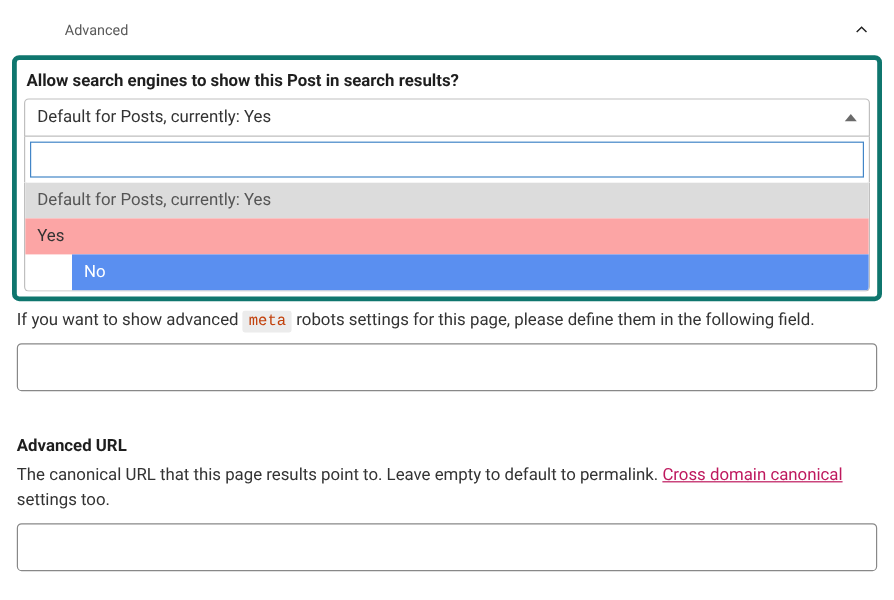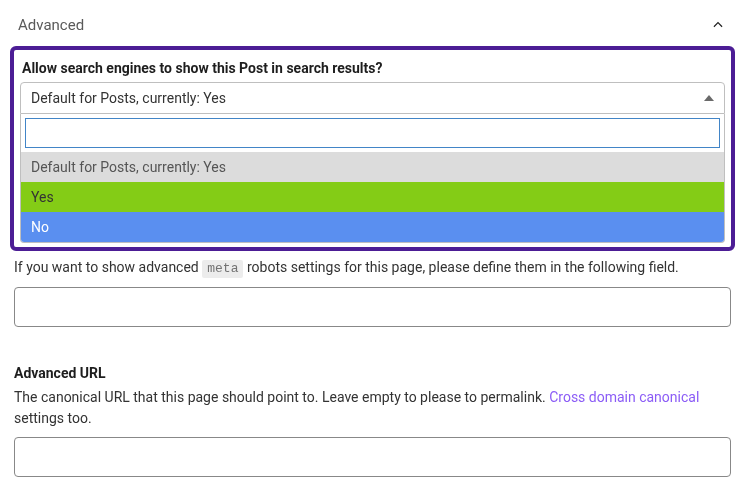--- a/index.html
+++ b/index.html
@@ -10,31 +10,32 @@
     background: #fff;
     padding: 10px;
     width: 745px;
   }
   .panel-header {
     display: flex;
     align-items: center;
     justify-content: space-between;
     padding: 6px 8px 10px 8px;
     color: #5a5a5a;
-    font-size: 15px;
+    font-size: 12px;
+    margin-left: 36px;
   }
   .chevron-up {
     width: 18px; height: 18px;
     display: flex; align-items: center; justify-content: center;
     cursor: pointer;
   }
   .chevron-up svg { width: 14px; height: 14px; stroke: #1e1e1e; stroke-width: 2; fill: none; }
 
   .highlight-box {
-    border: 4px solid #4c1d95;
+    border: 4px solid #0f766e;
     border-radius: 6px;
     padding: 10px 4px 4px 4px;
     margin: 2px 0 6px 0;
   }
   .section-label {
     font-weight: 700;
     font-size: 14px;
     color: #1e1e1e;
     margin: 0 4px 6px 4px;
     display: block;
@@ -83,63 +84,65 @@
     border-left: 1px solid #bfbfbf;
     border-right: 1px solid #bfbfbf;
     border-bottom: 1px solid #bfbfbf;
     border-radius: 0 0 4px 4px;
     overflow: hidden;
   }
   .option-item {
     padding: 7px 10px;
     font-size: 14px;
     cursor: pointer;
-    background: #84cc16;
+    background: #fca5a5;
     color: #333;
   }
   .option-disabled {
     background: #dcdcdc;
     color: #555;
   }
   .option-selected {
     background: #5a8ff0;
     color: #fff;
+    margin-left: 39px;
   }
 
   .desc-text {
     color: #333;
     font-size: 14px;
     line-height: 1.5;
     margin: 6px 4px 8px 4px;
   }
   code.inline {
     font-family: "SFMono-Regular", Consolas, "Liberation Mono", Menlo, monospace;
     background: #ececec;
     padding: 1px 5px 2px 5px;
     border-radius: 2px;
     font-size: 13px;
-    color: #737373;
+    color: #c2410c;
   }
 
   .text-input {
     width: calc(100% - 8px);
     margin: 0 4px;
     height: 40px;
     border: 1px solid #888;
     border-radius: 4px;
     padding: 6px 10px;
     font-size: 14px;
     outline: none;
     background: #fff;
   }
 
   .section-gap { height: 38px; }
 
   a.link {
-    color: #8b5cf6;
+    color: #be185d;
+    text-decoration: underline;
     cursor: pointer;
   }
 </style>
 </head>
 <body>
 
 
 
 
 <div class="panel-header">
@@ -177,20 +180,20 @@
   <code class="inline">meta</code>
   <span> robots settings for this page, please define them in the following field.</span>
 </p>
 <input class="text-input" type="text" value="" style="">
 
 <div class="section-gap"></div>
 
 
 <label class="section-label">Advanced URL</label>
 <p class="desc-text">
-  <span>The canonical URL that this page should point to. Leave empty to please to permalink. </span>
+  <span>The canonical URL that this page results point to. Leave empty to default to permalink. </span>
   <a class="link">Cross domain canonical</a>
   <span> settings too.</span>
 </p>
 <input class="text-input" type="text" value="" style="">
 
 
 
 
 </body></html>

